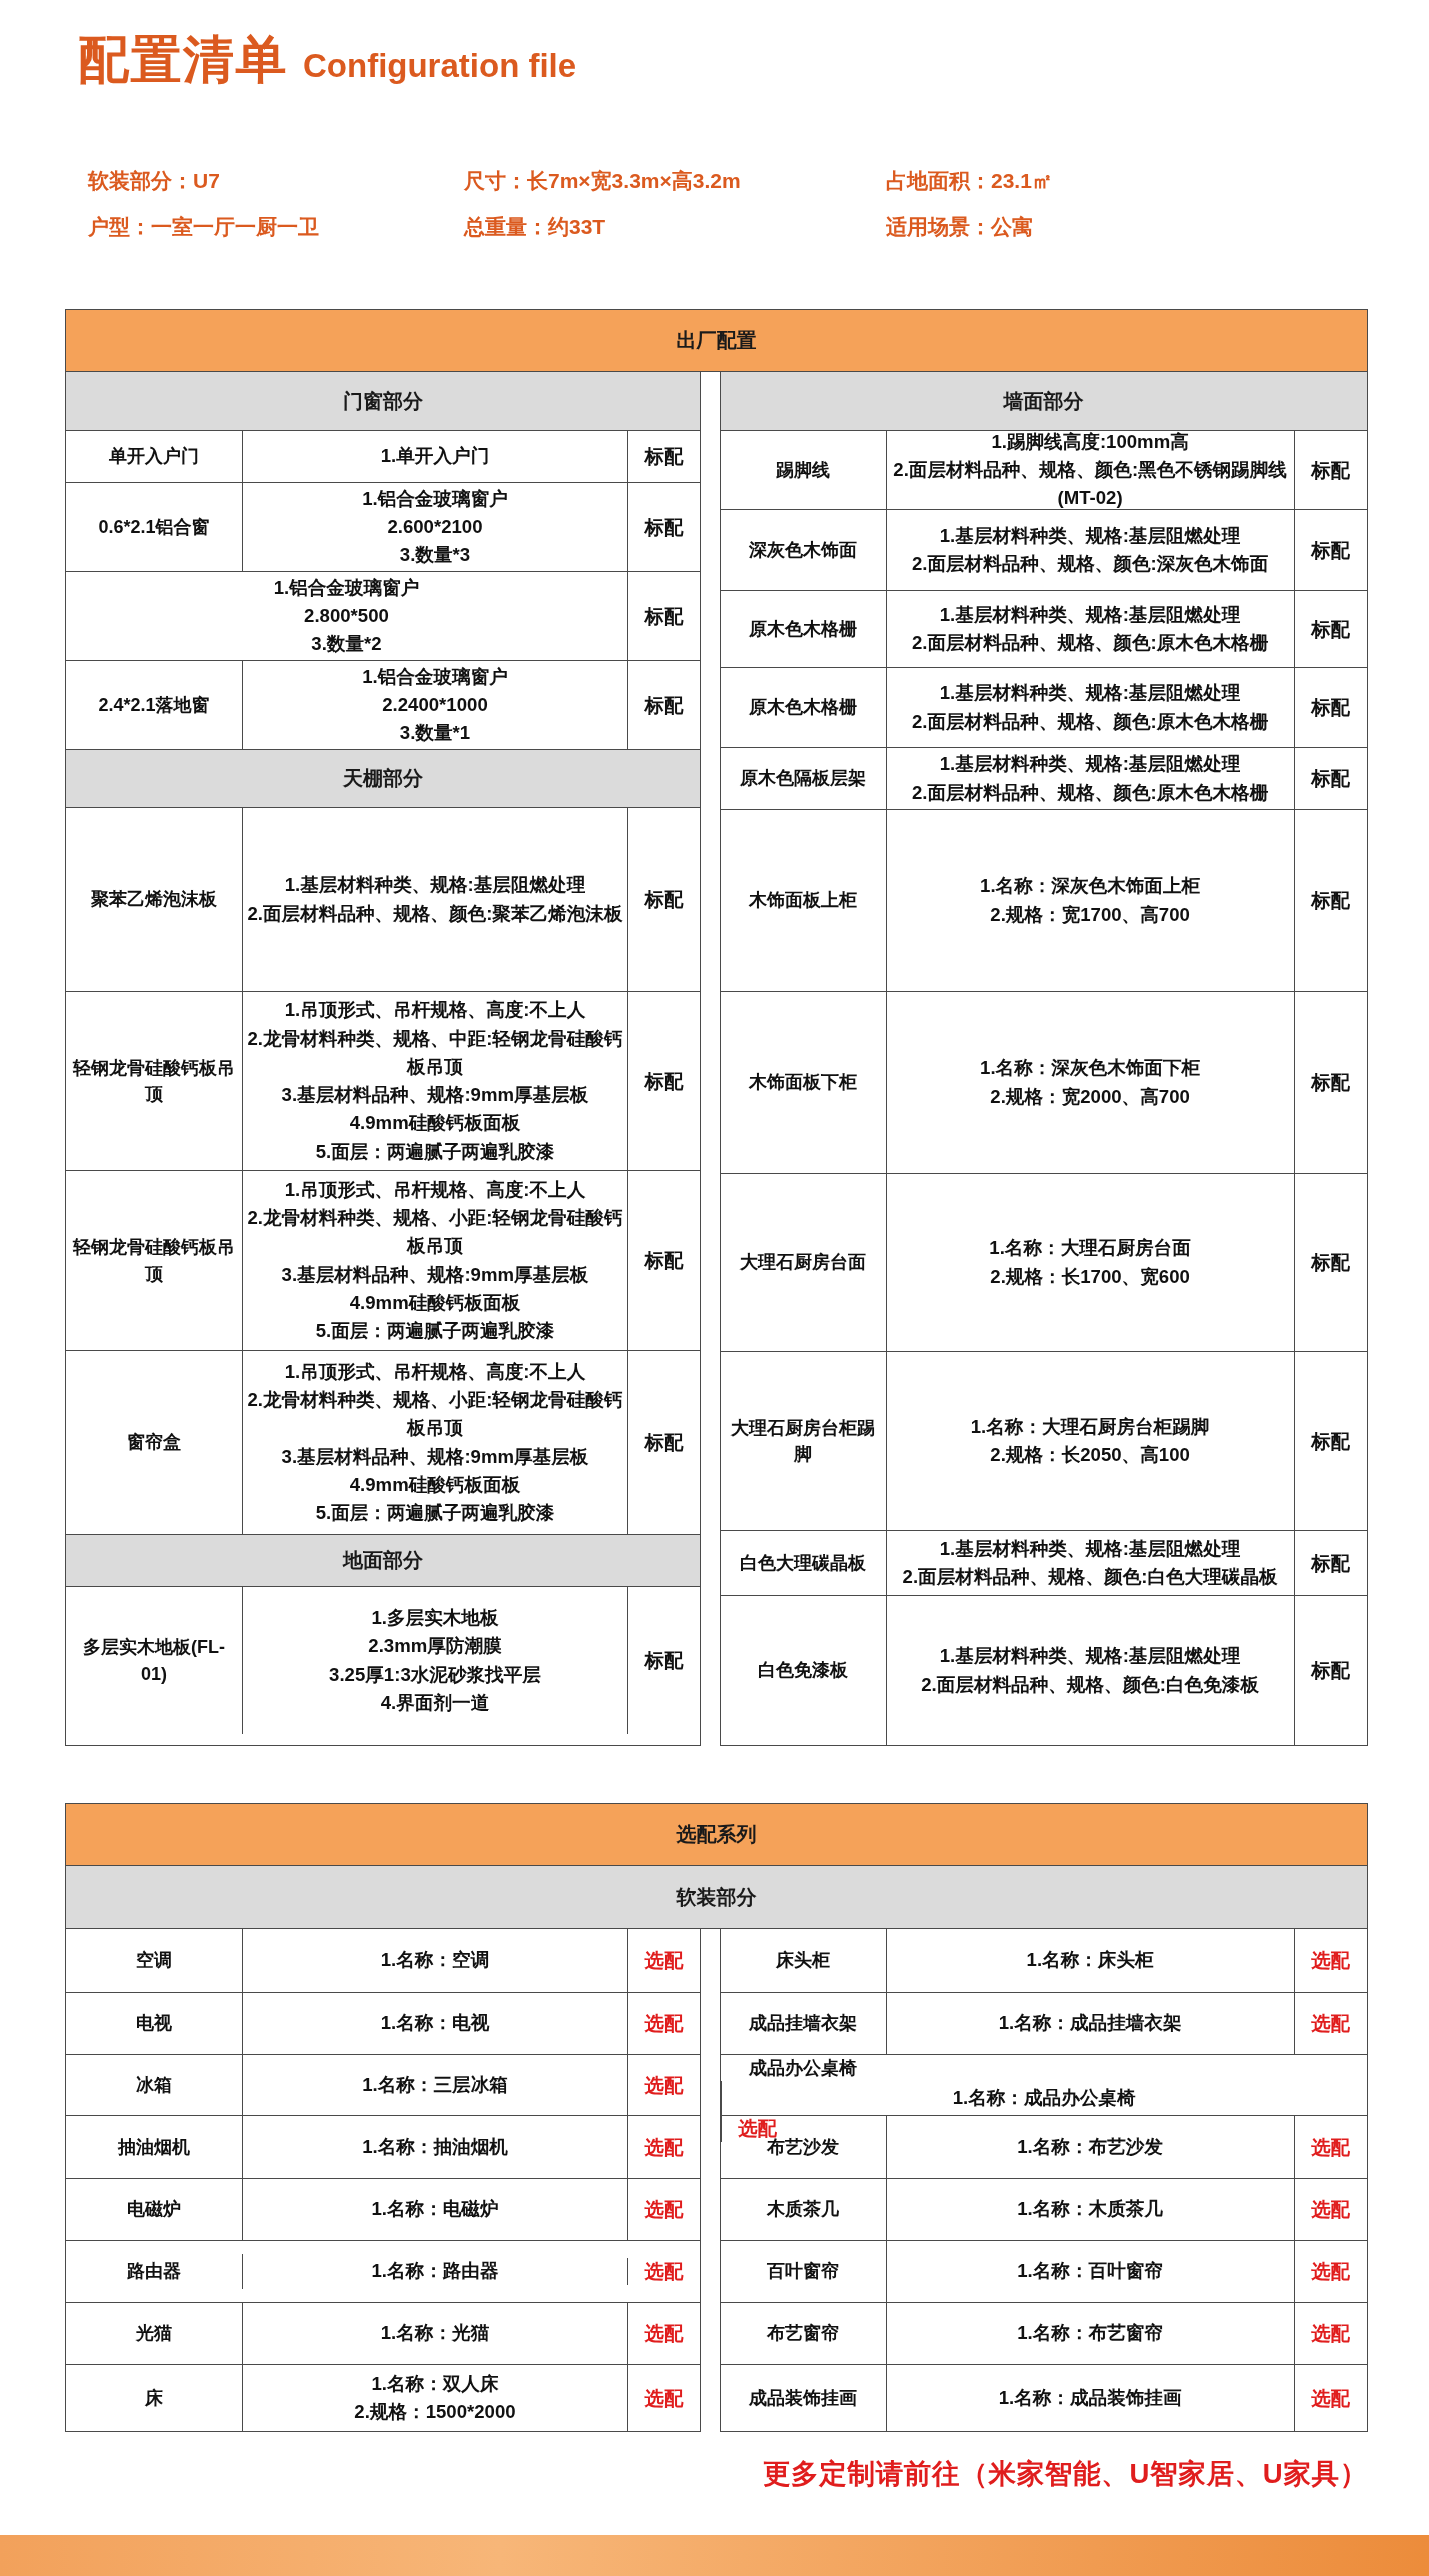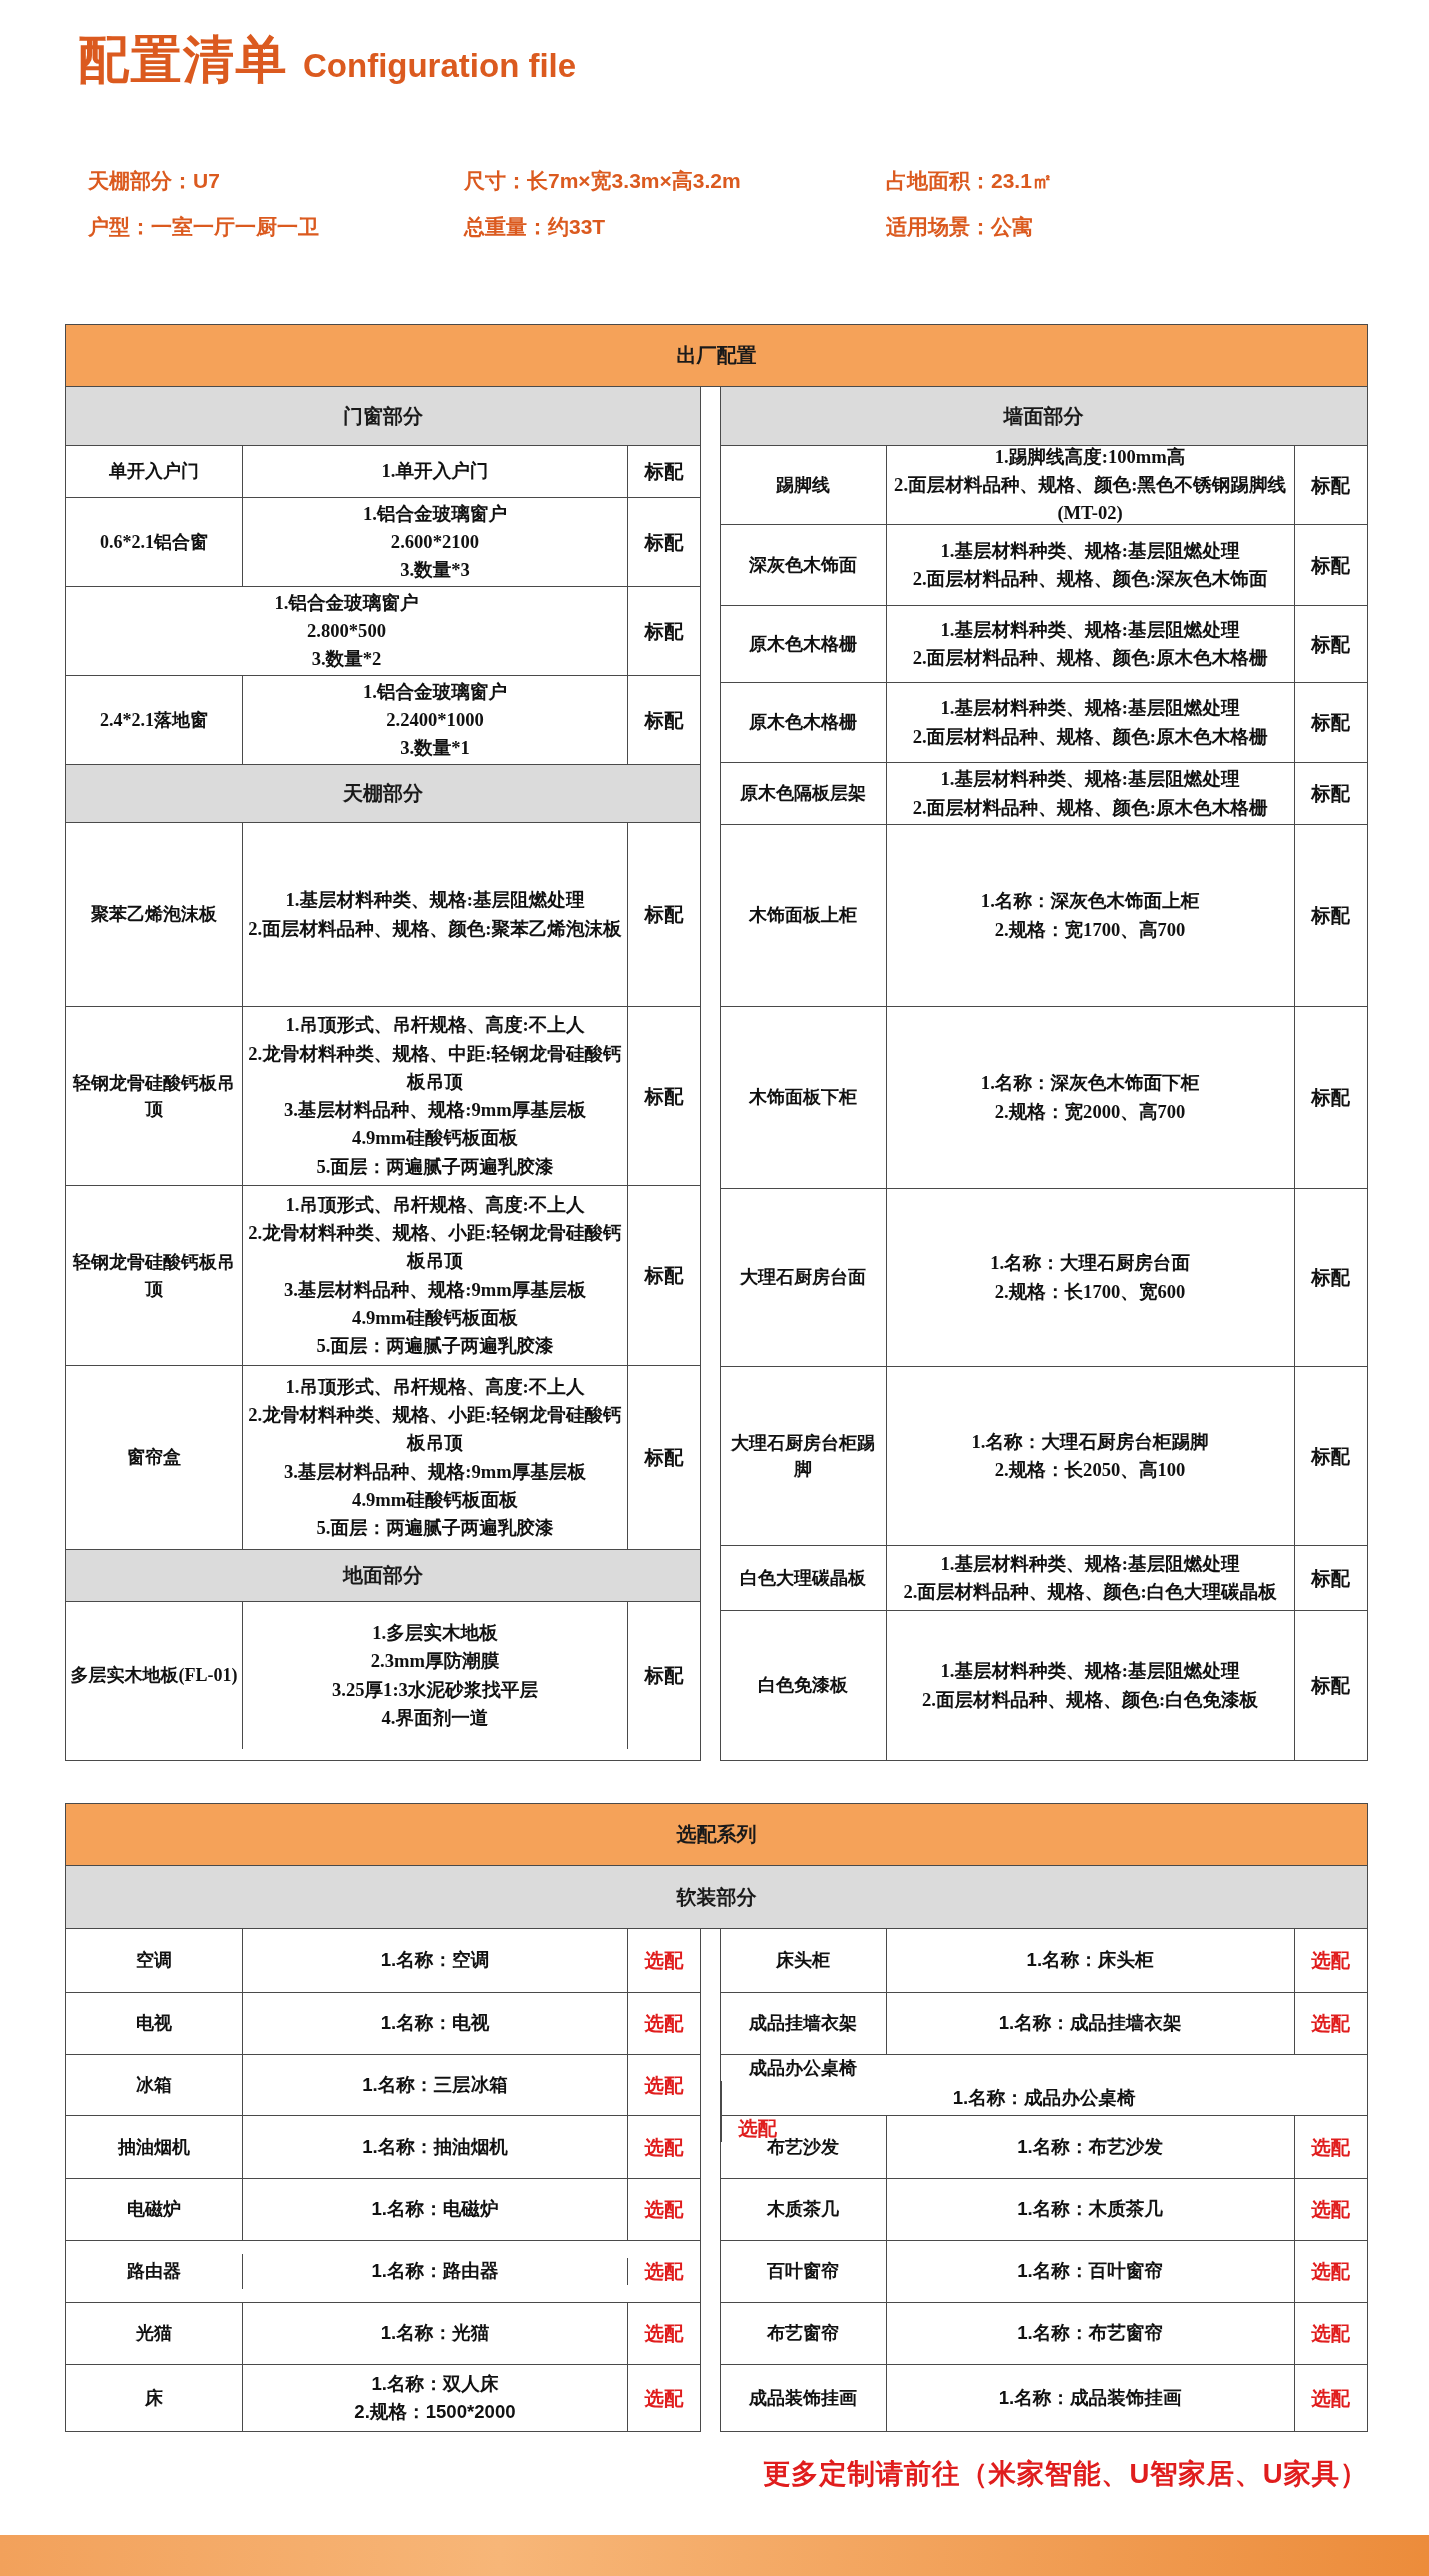--- a/index.html
+++ b/index.html
@@ -118,29 +118,29 @@
 <body>
 
 <div class="page">
 
   <div class="title-wrap">
     <span class="title-zh">配置清单</span>
     <span class="title-en">Configuration file</span>
   </div>
 
   <div class="specs" id="specs">
-      <div class="spec-item">天棚部分：U7</div>
+      <div class="spec-item">软装部分：U7</div>
       <div class="spec-item">尺寸：长7m×宽3.3m×高3.2m</div>
       <div class="spec-item">占地面积：23.1㎡</div>
       <div class="spec-item">户型：一室一厅一厨一卫</div>
       <div class="spec-item">总重量：约33T</div>
       <div class="spec-item">适用场景：公寓</div>
     </div>
 
-  <div class="tbl" style="top:324px;font-family:Liberation Serif, serif;">
+  <div class="tbl" style="top:309px;">
     <div class="band orange">出厂配置</div>
     <div class="halves">
       <div class="half lh" id="t1-left">
           <div class="sec-header" style="height: 58px;">门窗部分</div>
           <div class="trow" style="height: 52px;">
             <div class="cell name" style="width: 176px;">单开入户门</div>
             <div class="cell desc">
               <div class="desc-line">1.单开入户门</div>
             </div>
             <div class="cell flag" style="width: 73px;">标配</div>

